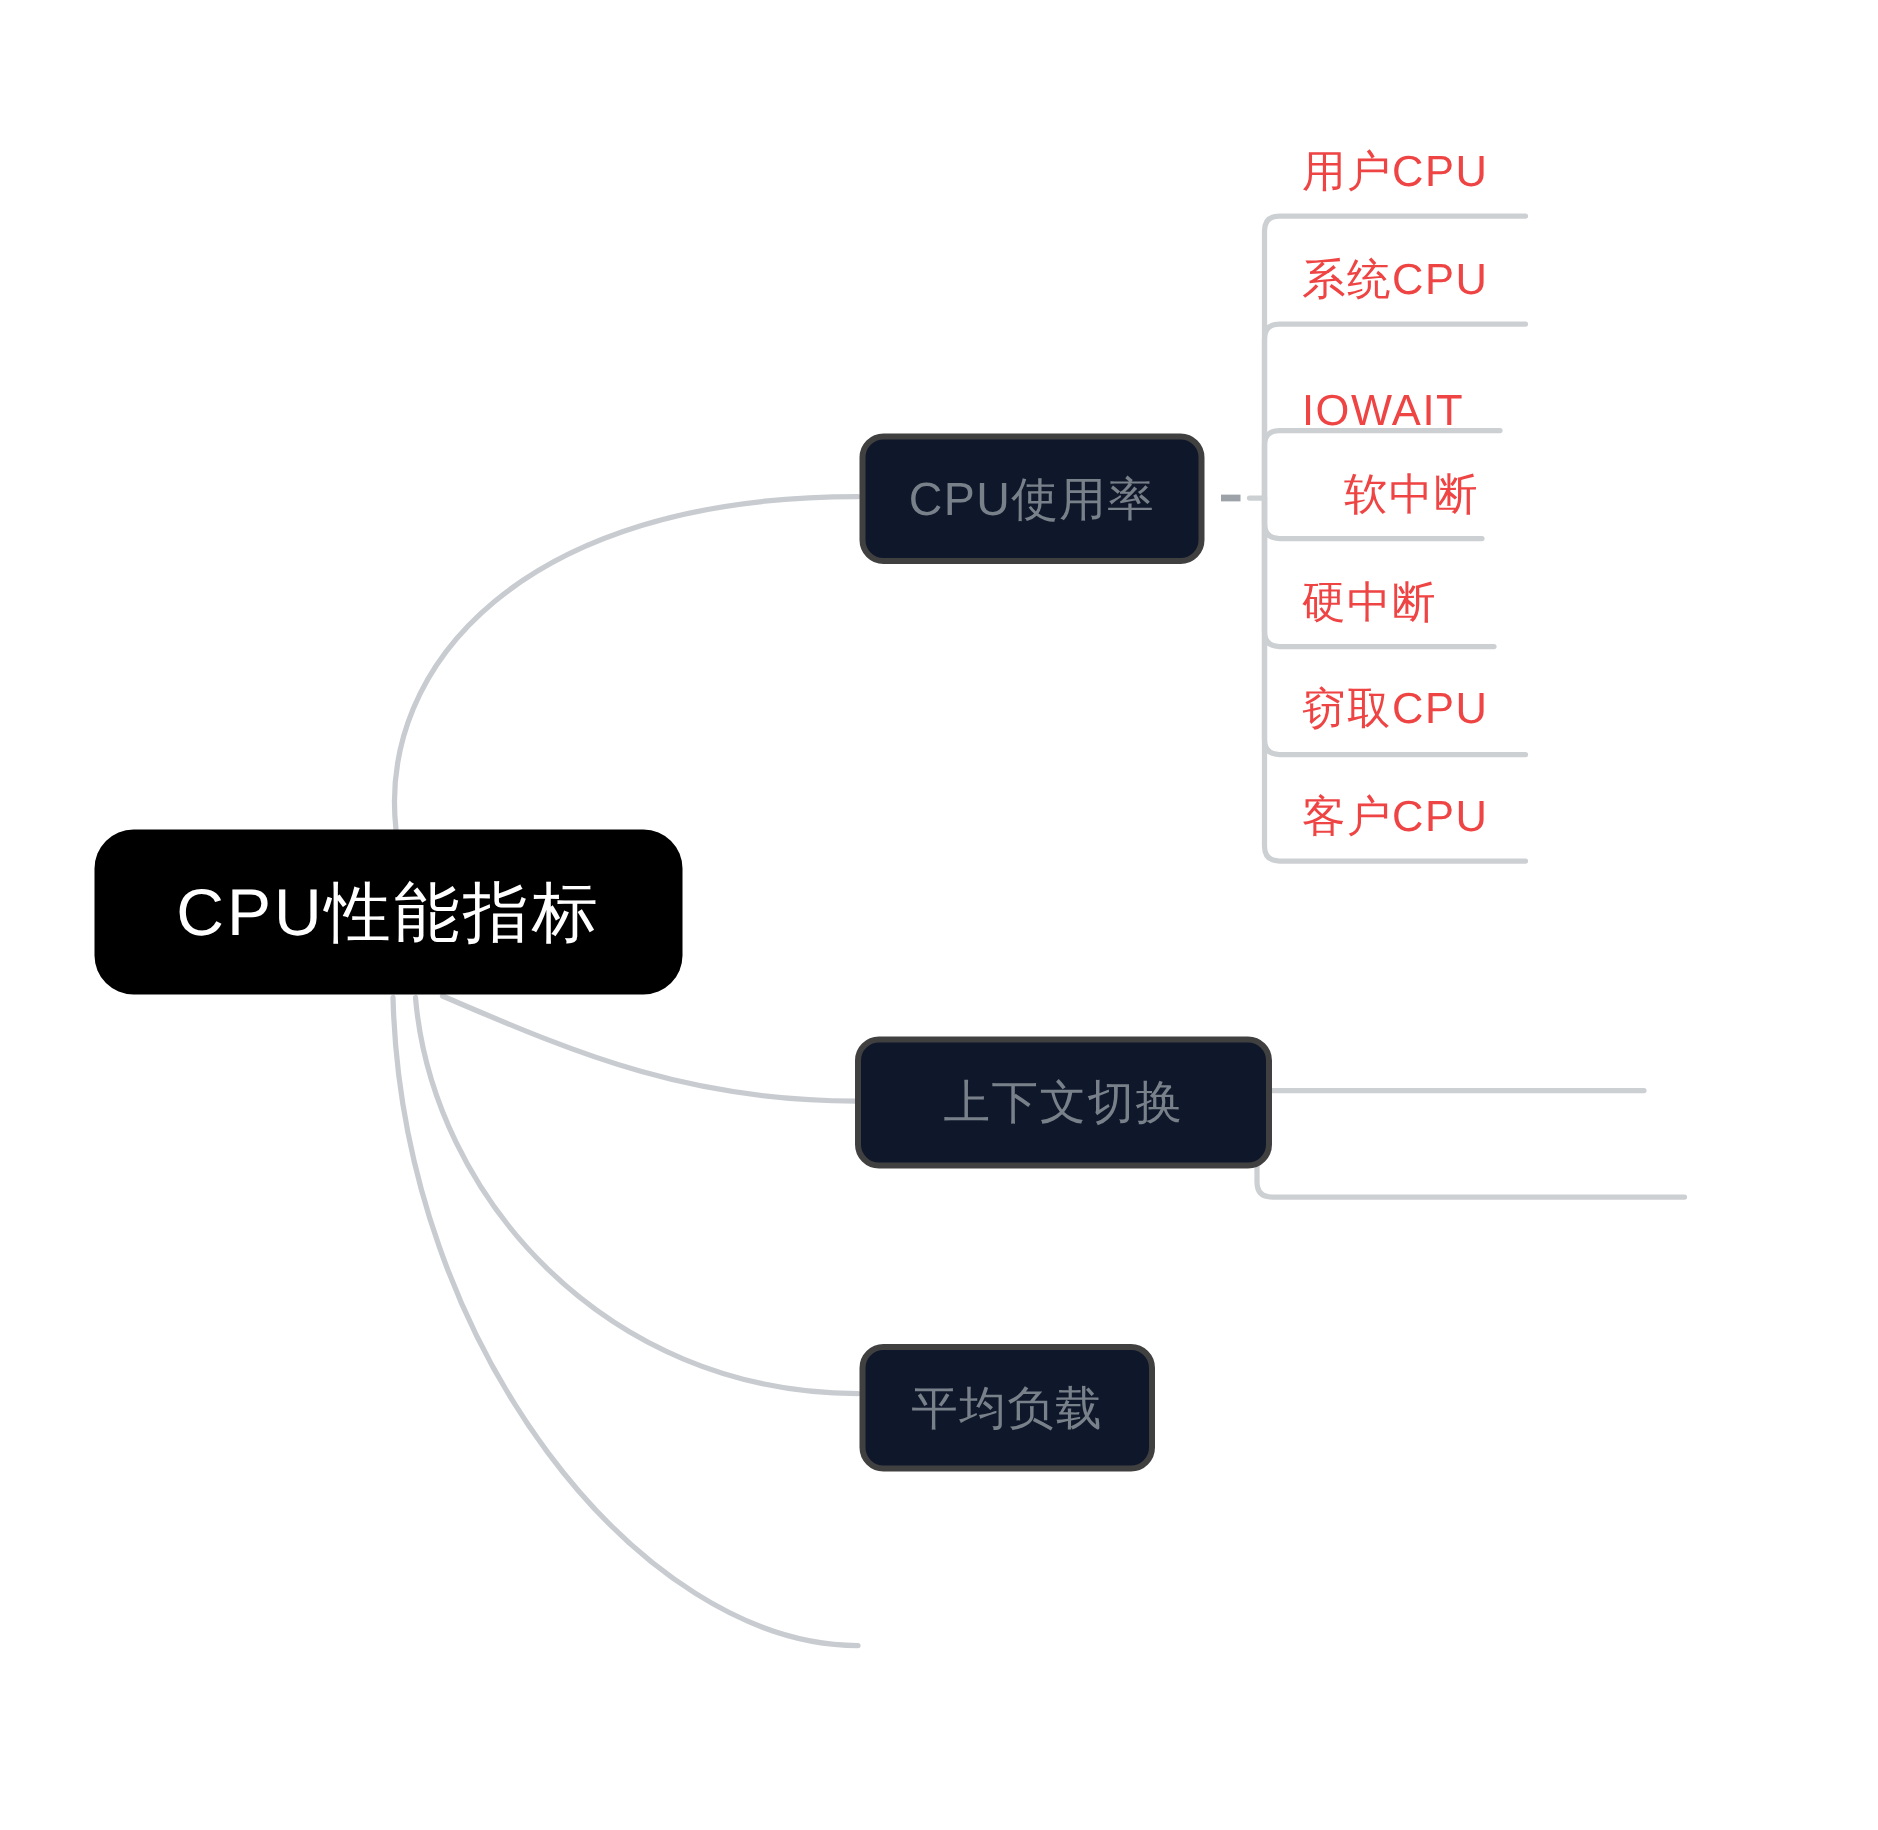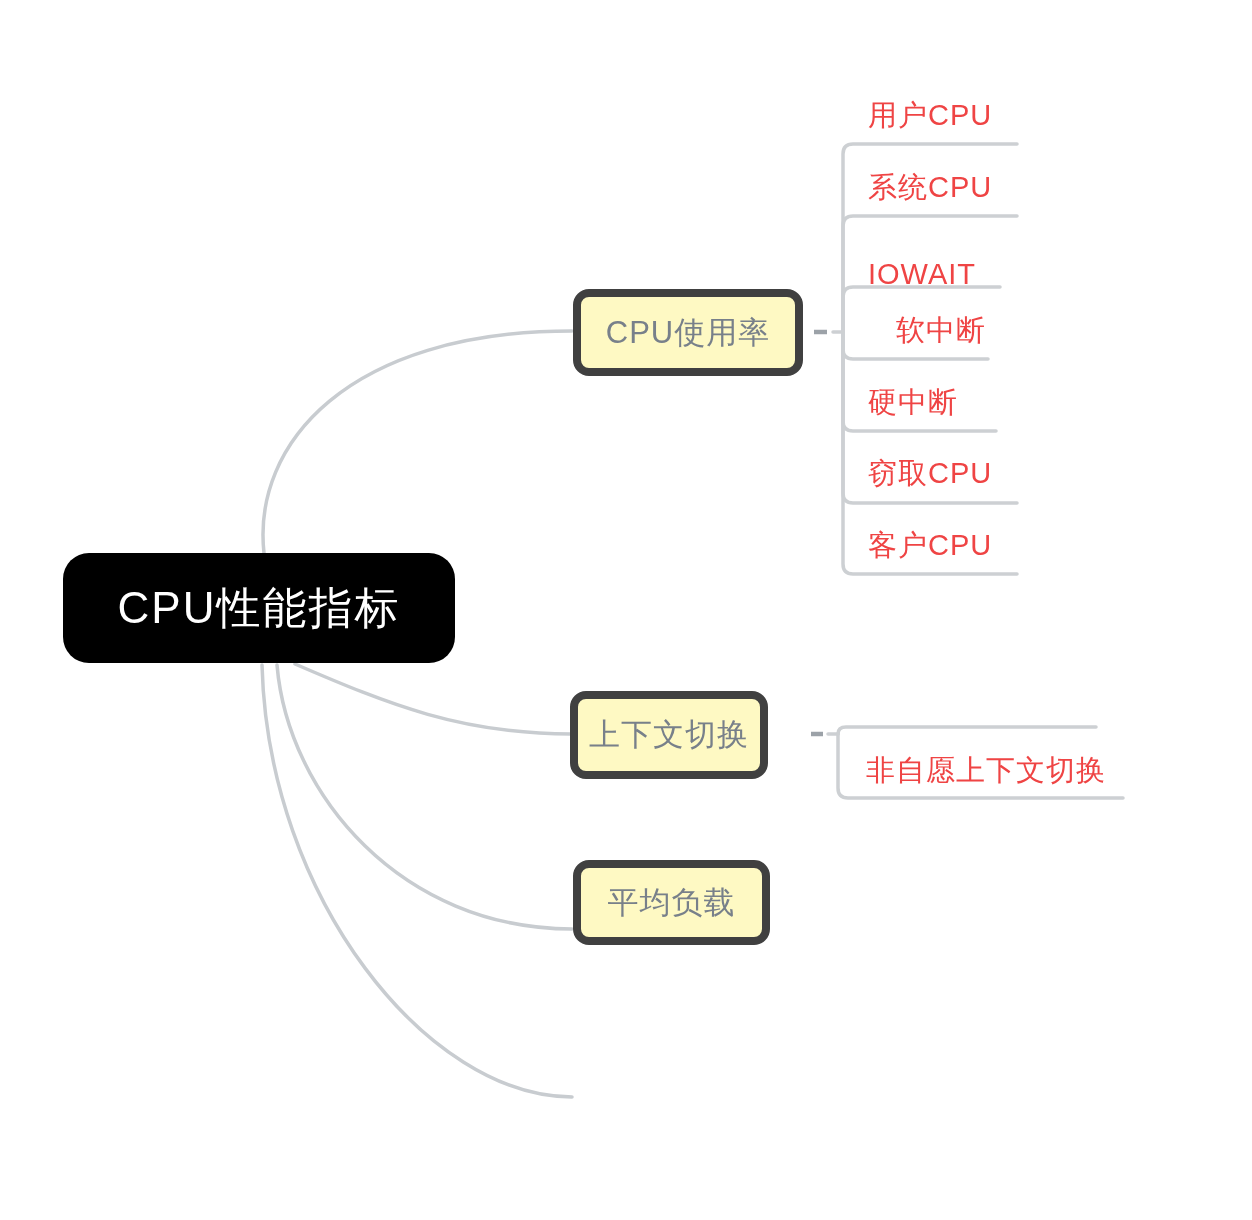--- a/index.html
+++ b/index.html
@@ -30,22 +30,22 @@
     white-space: nowrap;
   }
   .root-node {
     background: #000000;
     border-radius: 26px;
     color: #ffffff;
     font-size: 44px;
     letter-spacing: 2px;
   }
   .branch-node {
-    background: #fef9c3;
-    border: 8px solid #404040;
+    background: #0f172a;
+    border: 4px solid #404040;
     border-radius: 16px;
     color: #78808A;
     font-size: 31px;
     letter-spacing: 1px;
   }
   .child-label {
     position: absolute;
     height: 40px;
     line-height: 40px;
     color: #ef4444;
@@ -92,32 +92,31 @@
   </svg>
 
   <div class="node root-node" style="left:63px; top:553px; width:392px; height:110px;">
     <span>CPU性能指标</span>
   </div>
 
   <div class="node branch-node" style="left:573px; top:289px; width:230px; height:87px;">
     <span>CPU使用率</span>
   </div>
 
-  <div class="node branch-node" style="left:570px; top:691px; width:198px; height:88px;">
+  <div class="node branch-node" style="left:570px; top:691px; width:278px; height:88px;">
     <span>上下文切换</span>
   </div>
 
-  <div class="node branch-node" style="left:573px; top:860px; width:197px; height:85px;">
+  <div class="node branch-node" style="left:573px; top:896px; width:197px; height:85px;">
     <span>平均负载</span>
   </div>
 
 
   <div class="child-label" style="left:868px; top:95px;">用户CPU</div>
   <div class="child-label" style="left:868px; top:167px;">系统CPU</div>
   <div class="child-label" style="left:868px; top:254px;">IOWAIT</div>
   <div class="child-label" style="left:896px; top:310px;">软中断</div>
   <div class="child-label" style="left:868px; top:382px;">硬中断</div>
   <div class="child-label" style="left:868px; top:453px;">窃取CPU</div>
   <div class="child-label" style="left:868px; top:525px;">客户CPU</div>
 
-  <div class="child-label" style="left:866px; top:750px;">非自愿上下文切换</div>
 
 </div>
 
 </body></html>

